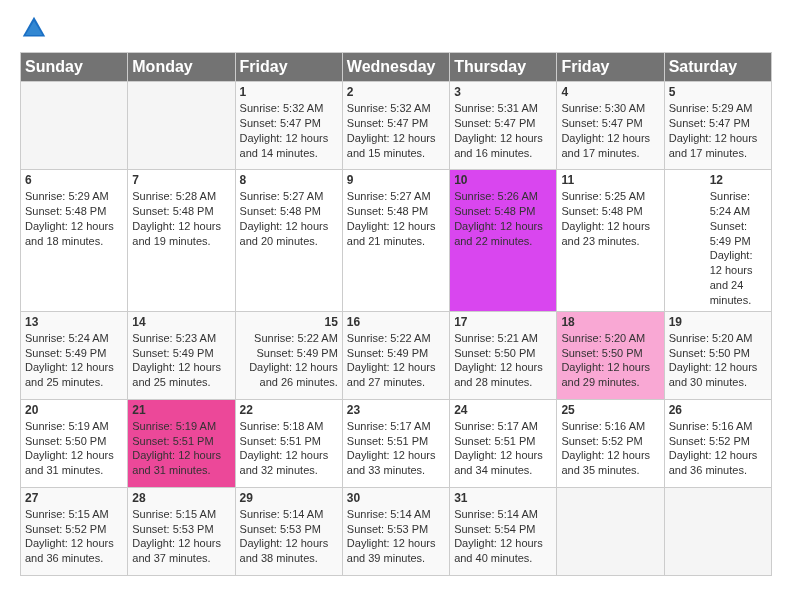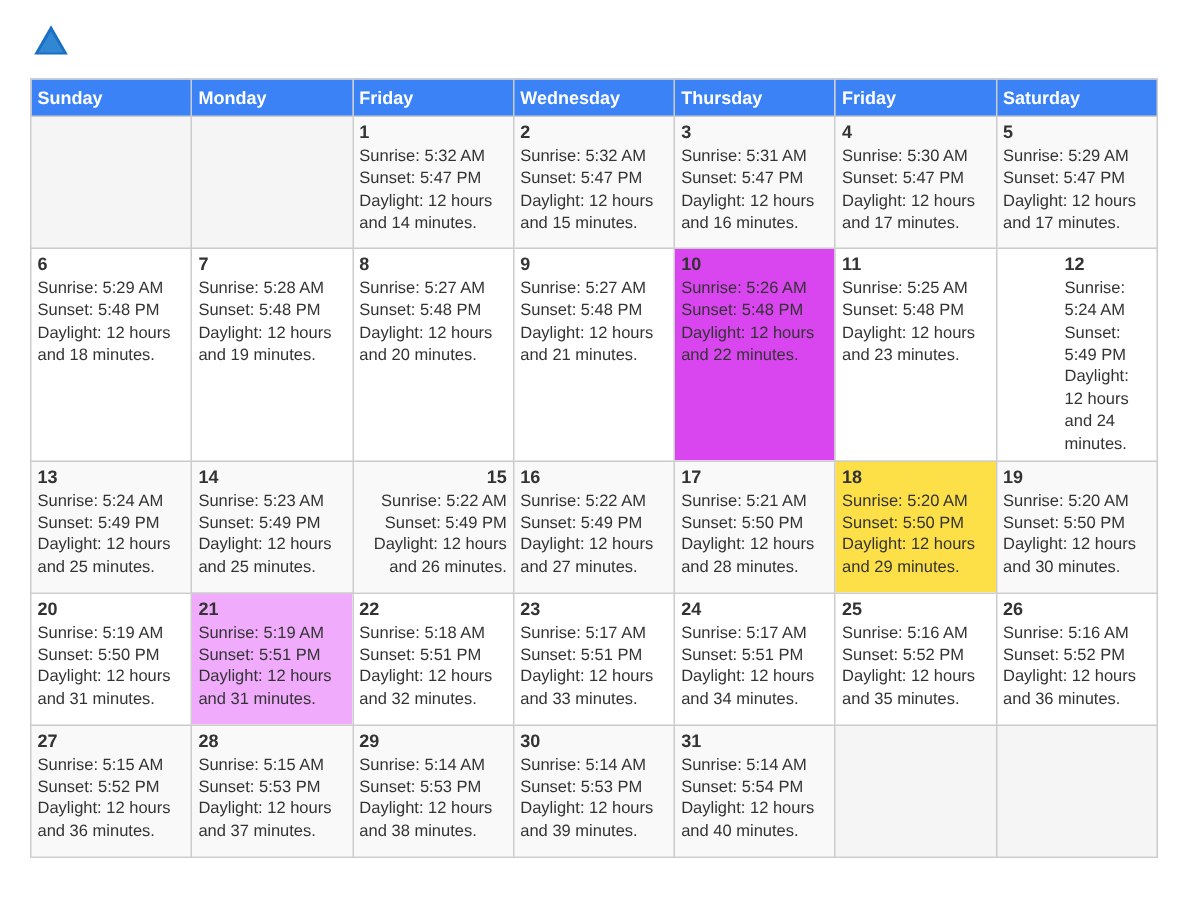--- a/index.html
+++ b/index.html
@@ -59,23 +59,23 @@
     .location {
       font-size: 15px;
       color: #555;
     }
     .calendar {
       width: 100%;
       border-collapse: collapse;
       table-layout: fixed;
     }
     .calendar th {
-      background: #3b82f6;
+      background: #737373;
       color: #fff;
-      font-size: 12px;
+      font-size: 16px;
       font-weight: bold;
       padding: 5px 4px;
       text-align: left;
       border: 1px solid #ccc;
     }
     .calendar td {
       border: 1px solid #ccc;
       vertical-align: top;
       padding: 3px 4px;
       height: 88px;
@@ -206,35 +206,35 @@
             <div class="cell-content">Sunrise: 5:22 AM<br>Sunset: 5:49 PM<br>Daylight: 12 hours and 26 minutes.</div>
           </td>
           <td style="background: rgb(249, 249, 249);">
             <span class="day-num">16</span>
             <div class="cell-content">Sunrise: 5:22 AM<br>Sunset: 5:49 PM<br>Daylight: 12 hours and 27 minutes.</div>
           </td>
           <td style="background: rgb(249, 249, 249);">
             <span class="day-num">17</span>
             <div class="cell-content">Sunrise: 5:21 AM<br>Sunset: 5:50 PM<br>Daylight: 12 hours and 28 minutes.</div>
           </td>
-          <td style="background: #fde047;">
+          <td style="background: #f9a8d4;">
             <span class="day-num">18</span>
             <div class="cell-content">Sunrise: 5:20 AM<br>Sunset: 5:50 PM<br>Daylight: 12 hours and 29 minutes.</div>
           </td>
           <td style="background: rgb(249, 249, 249);">
             <span class="day-num">19</span>
             <div class="cell-content">Sunrise: 5:20 AM<br>Sunset: 5:50 PM<br>Daylight: 12 hours and 30 minutes.</div>
           </td>
         </tr>
         <tr>
           <td style="background: rgb(255, 255, 255);">
             <span class="day-num">20</span>
             <div class="cell-content">Sunrise: 5:19 AM<br>Sunset: 5:50 PM<br>Daylight: 12 hours and 31 minutes.</div>
           </td>
-          <td style="background: #f0abfc; margin-left: 29px;">
+          <td style="background: #ec4899; margin-left: 29px;">
             <span class="day-num">21</span>
             <div class="cell-content">Sunrise: 5:19 AM<br>Sunset: 5:51 PM<br>Daylight: 12 hours and 31 minutes.</div>
           </td>
           <td style="background: rgb(255, 255, 255);">
             <span class="day-num">22</span>
             <div class="cell-content">Sunrise: 5:18 AM<br>Sunset: 5:51 PM<br>Daylight: 12 hours and 32 minutes.</div>
           </td>
           <td style="background: rgb(255, 255, 255);">
             <span class="day-num">23</span>
             <div class="cell-content">Sunrise: 5:17 AM<br>Sunset: 5:51 PM<br>Daylight: 12 hours and 33 minutes.</div>

